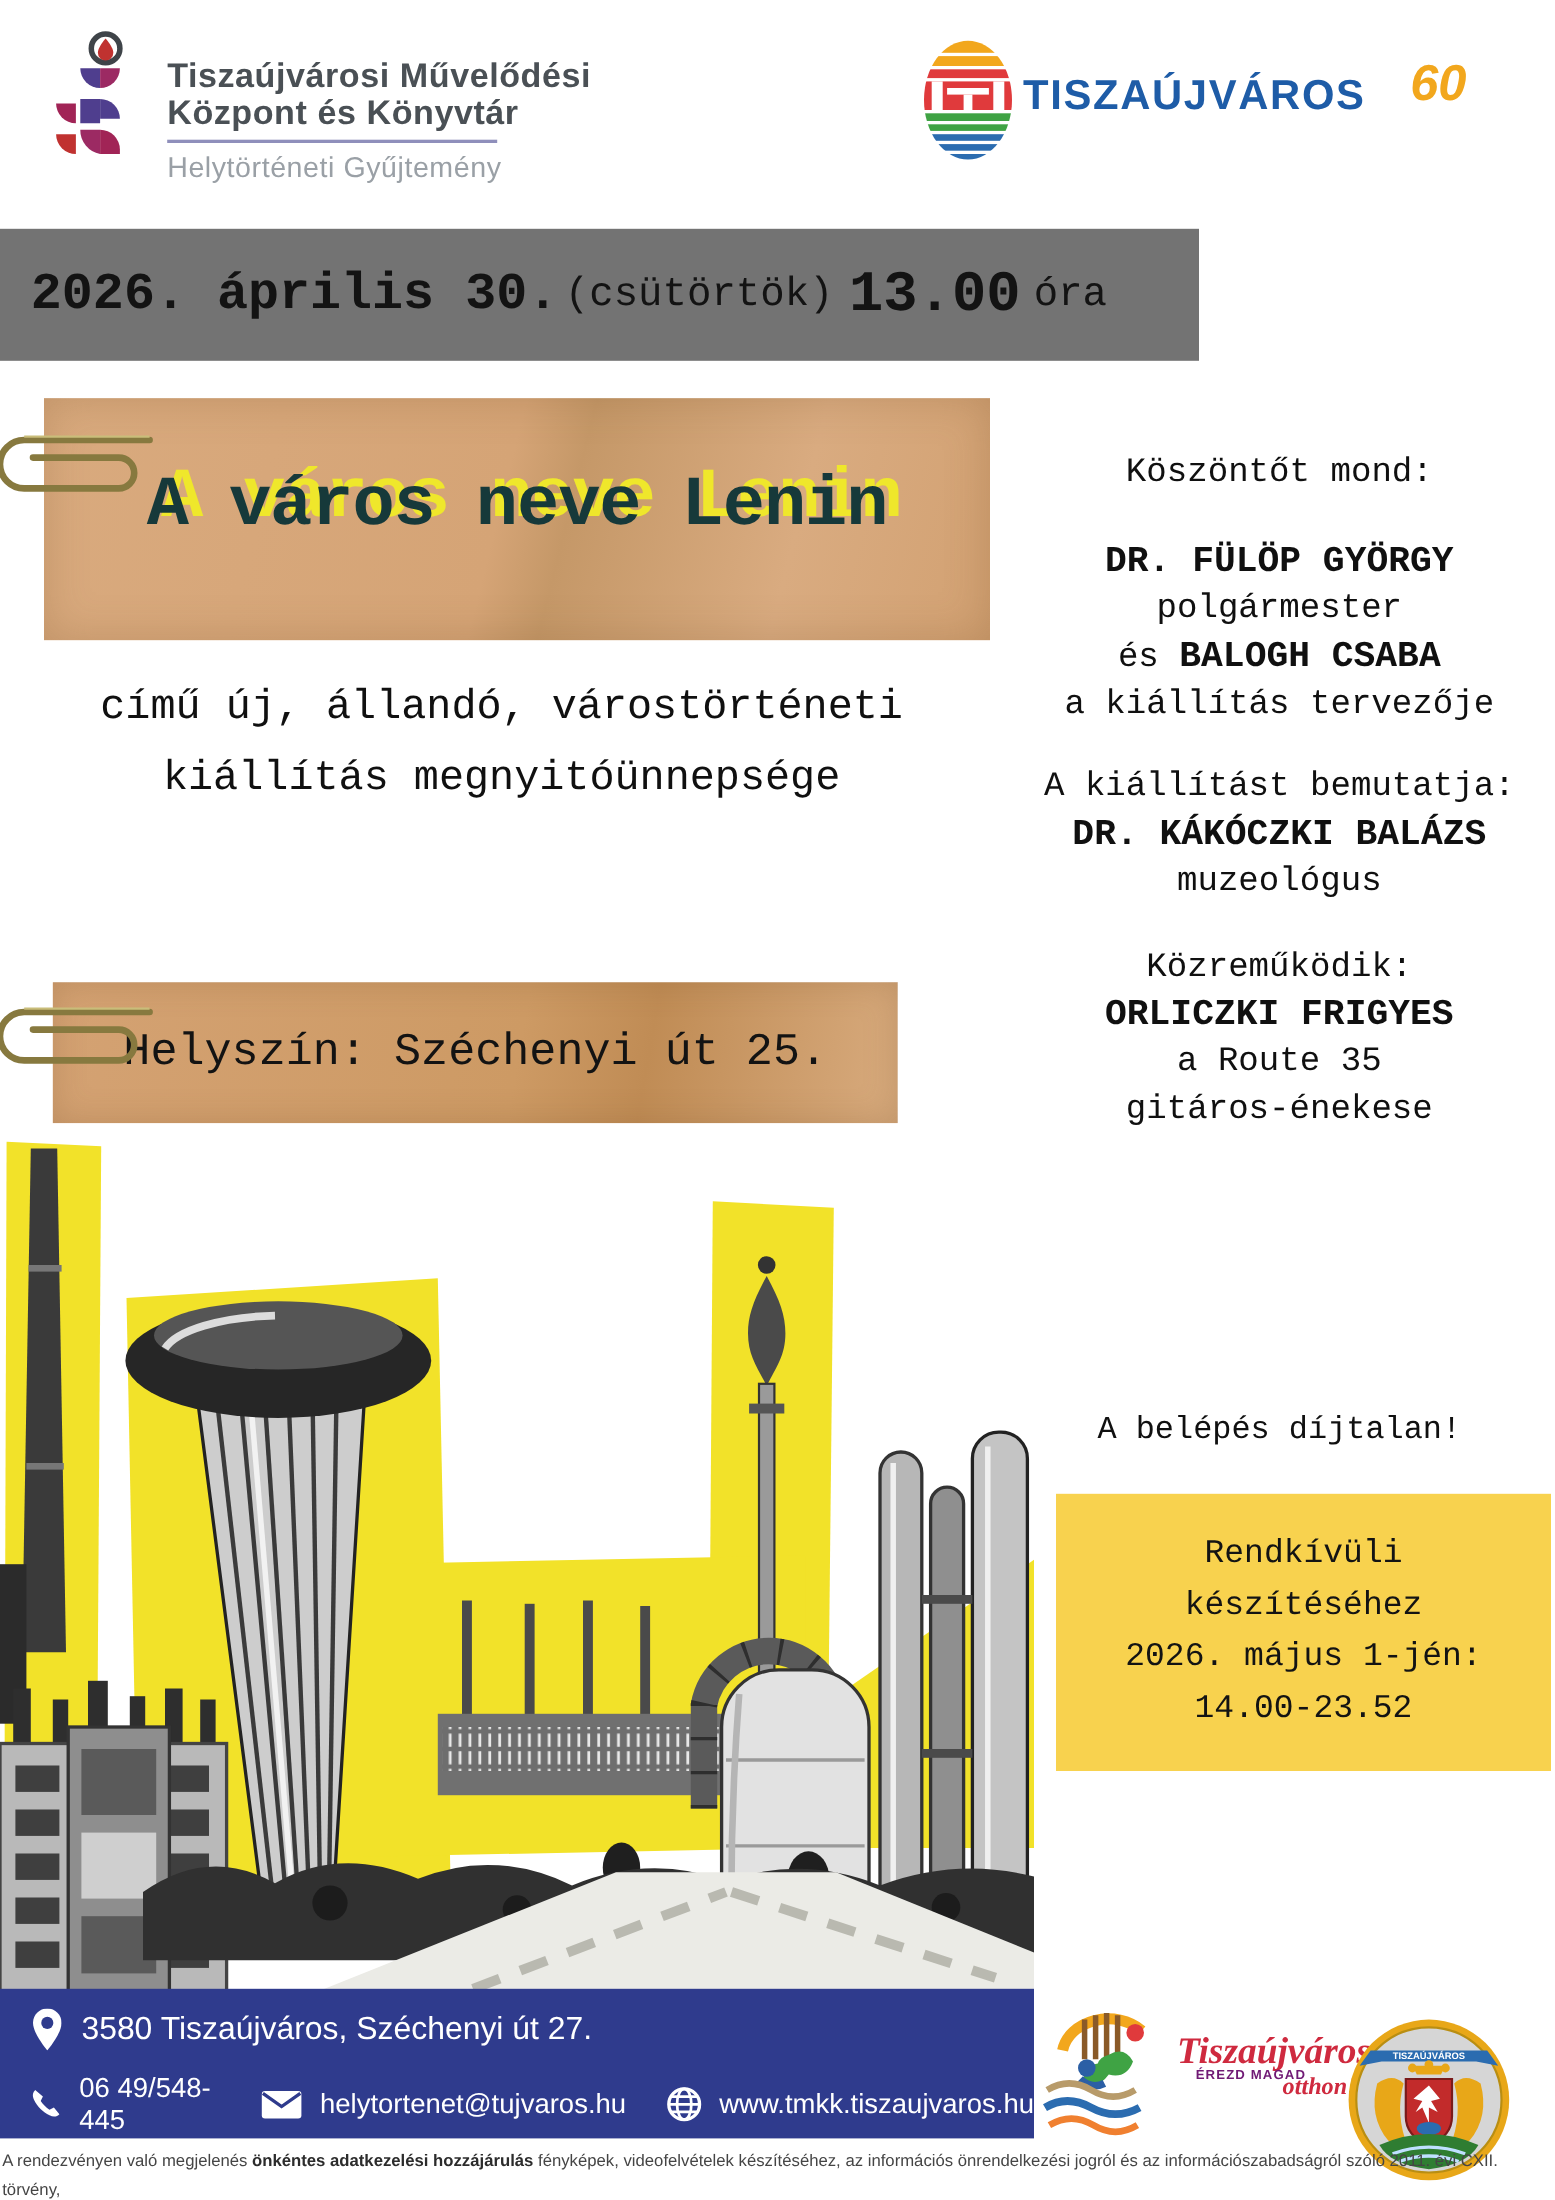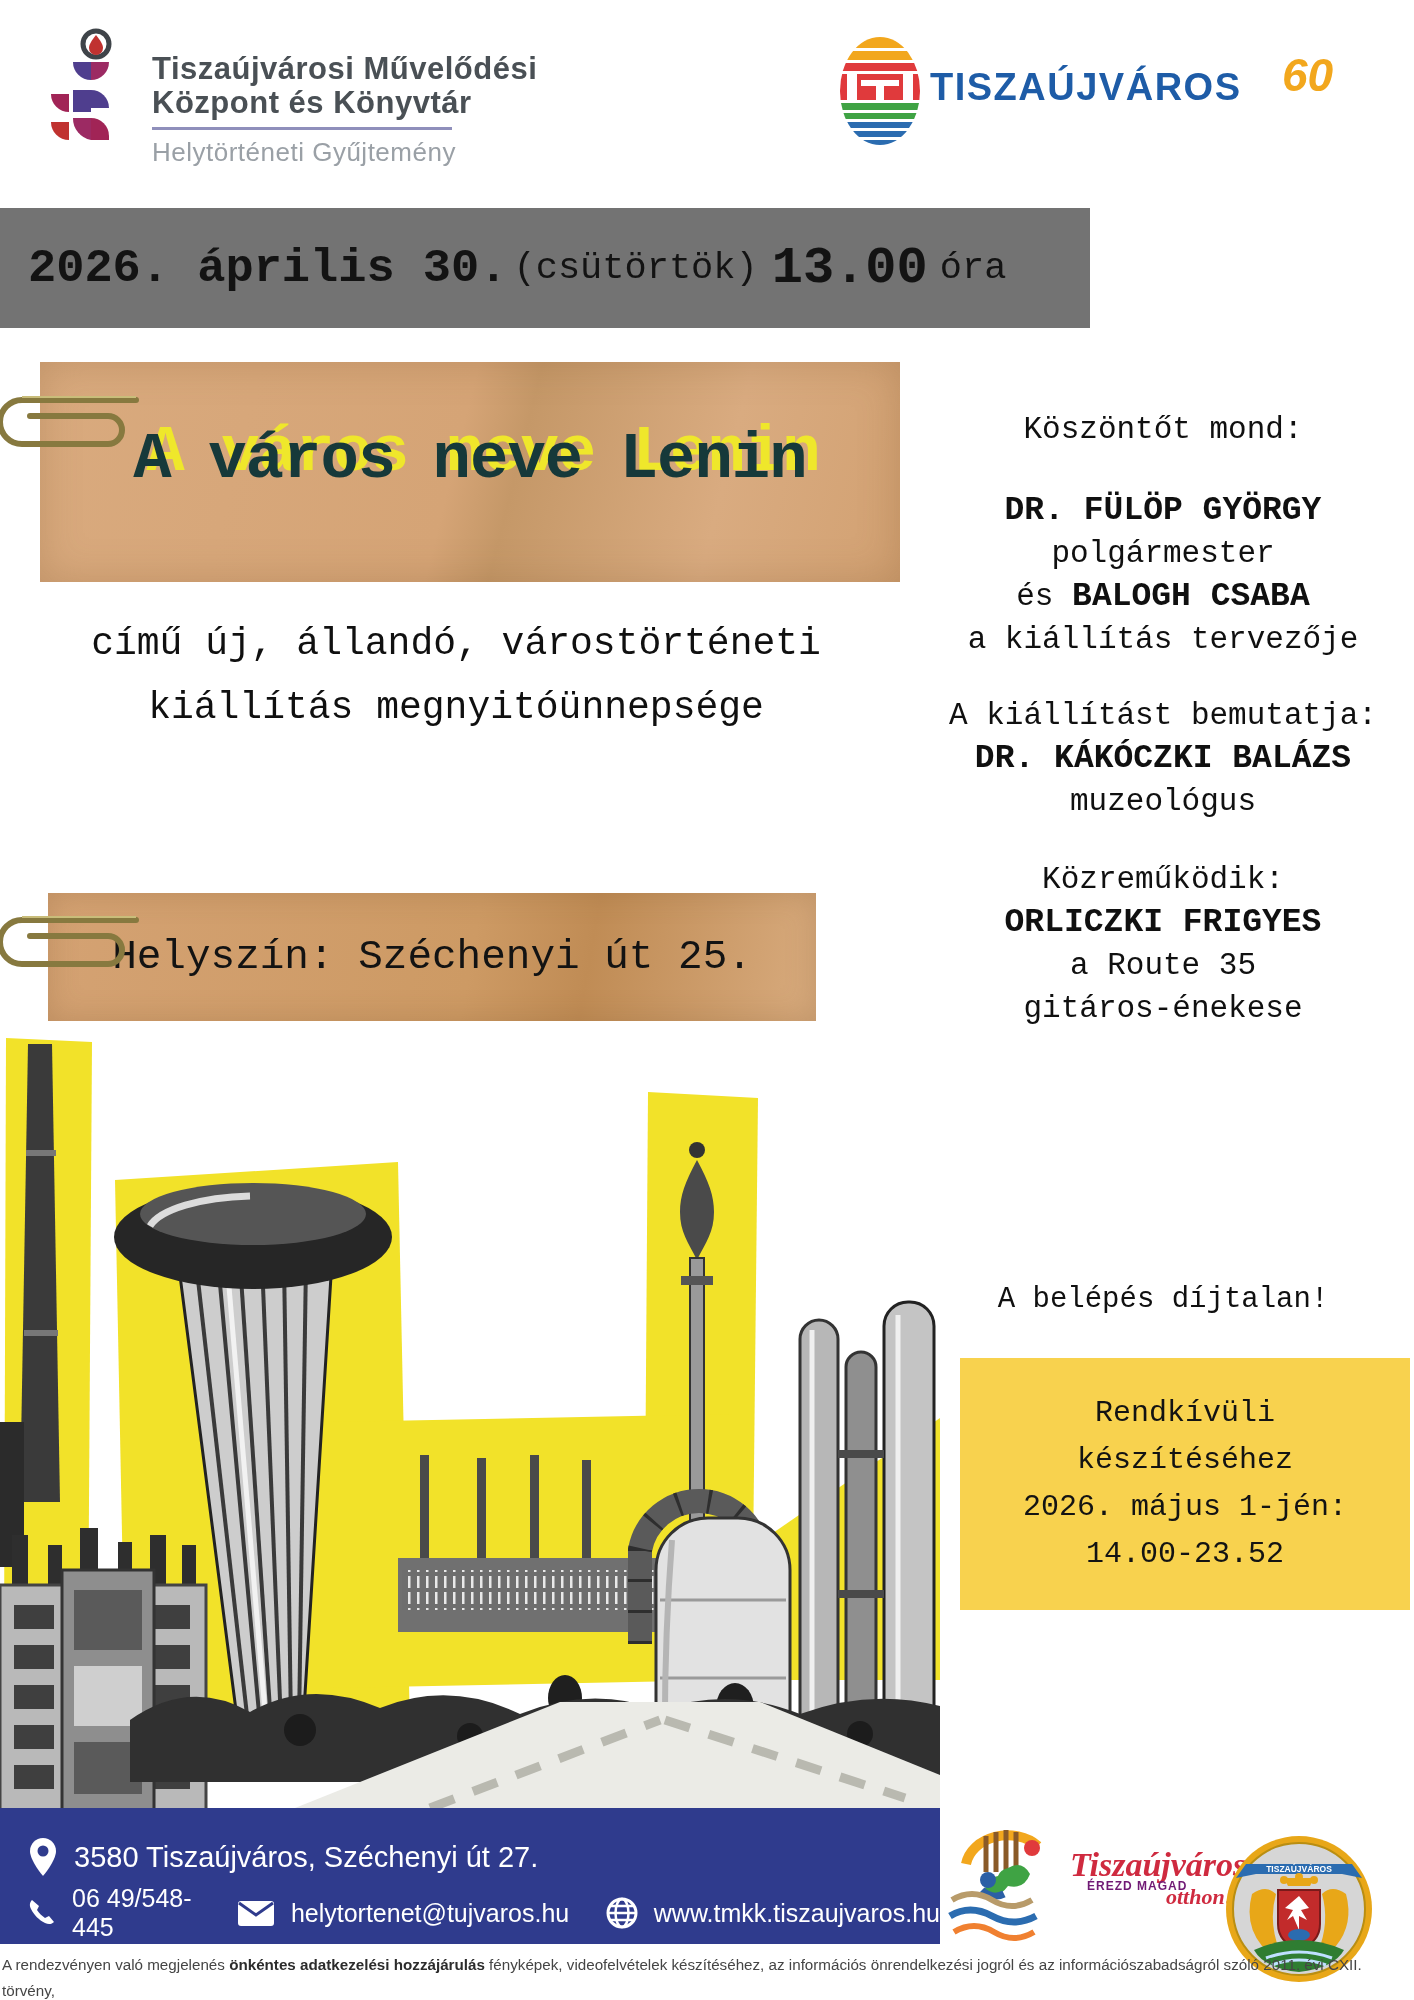--- a/index.html
+++ b/index.html
@@ -50,21 +50,21 @@
     font-size:41px;color:#131313;}
 
   
   .admission{left:912px;top:1283px;width:502px;font-size:29px;color:#101010;}
   .hours-box{left:960px;top:1358px;width:450px;height:252px;background:#f8d24e;
              color:#131313;font-size:30px;line-height:47px;
              display:flex;flex-direction:column;justify-content:center;}
 
   
   .bfoot{left:0;top:1808px;width:940px;height:136px;background:#2f3b8d;color:#fff;}
-  .bf-row1{position:absolute;left:30px;top:18px;display:flex;align-items:center;margin-top:12px;}
+  .bf-row1{position:absolute;left:30px;top:18px;display:flex;align-items:center;}
   .bf-addr{font-size:29px;margin-left:18px;}
   .bf-row2{position:absolute;left:26px;top:76px;display:flex;align-items:center;font-size:25px;}
   .bf-row2 .gap1{margin-left:16px;} .bf-ic{flex:none;}
   .bf-sp{width:46px;} 
 
   .legal{left:2px;top:1952px;width:1408px;font-size:15.2px;color:#454545;line-height:26px;}
   .legal b{color:#2c2c2c;}
 
   
   .otthon{left:948px;top:1818px;width:300px;height:140px;}

